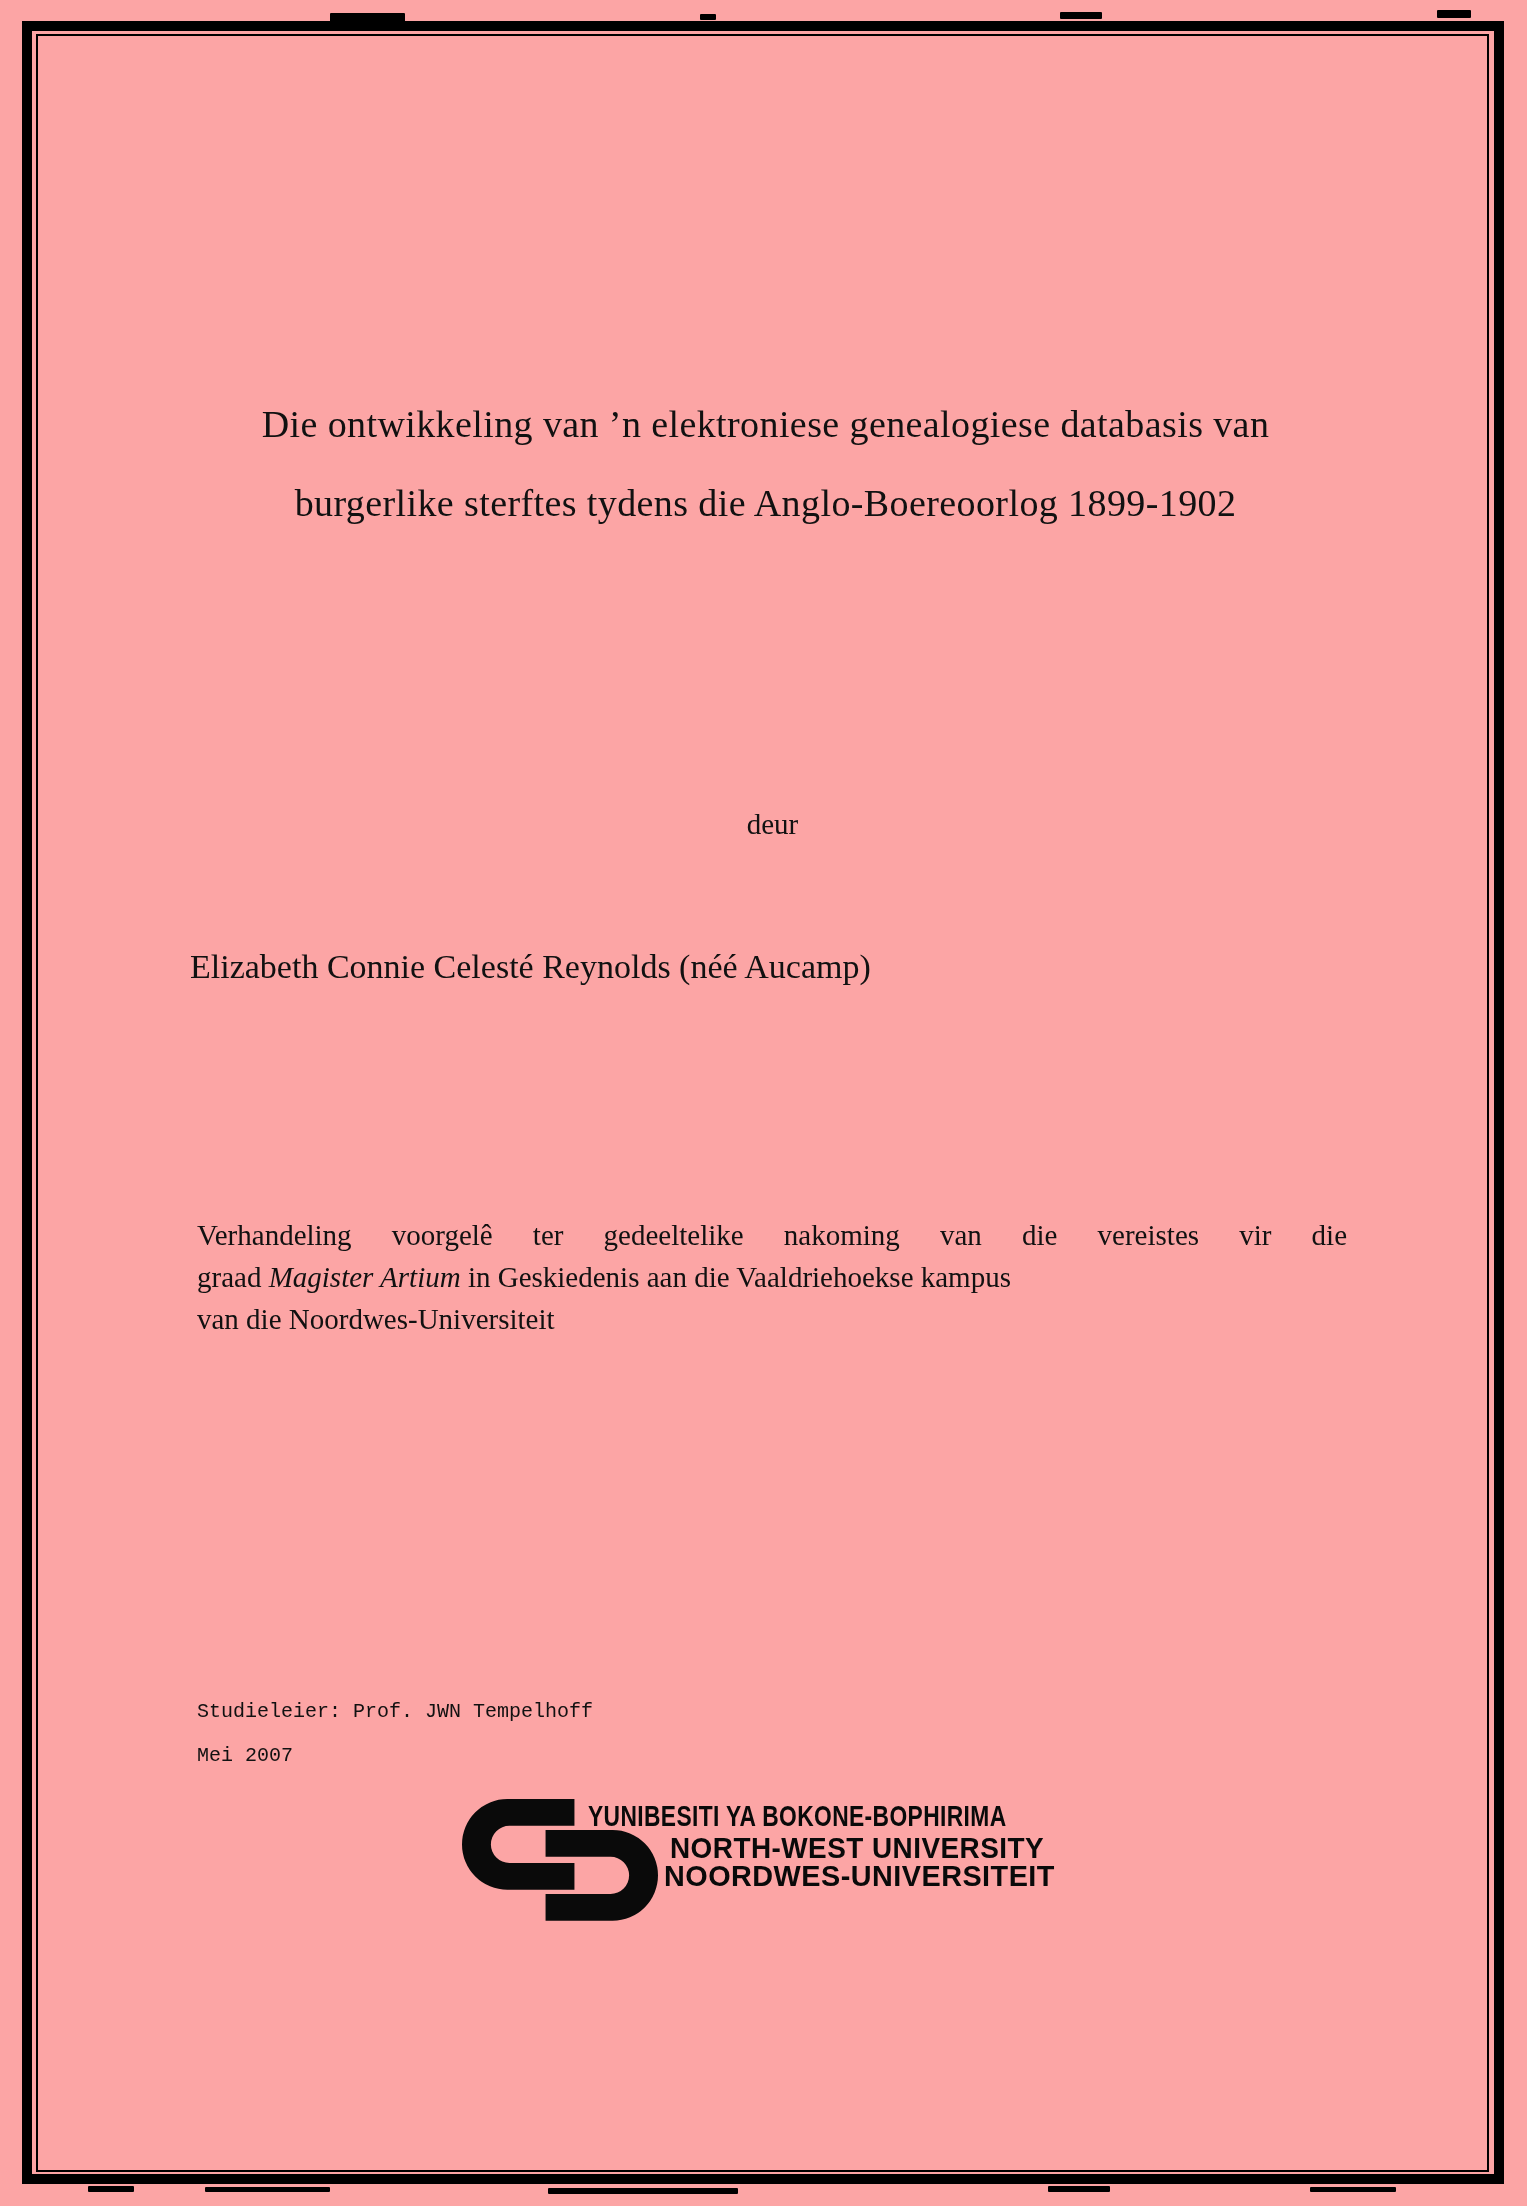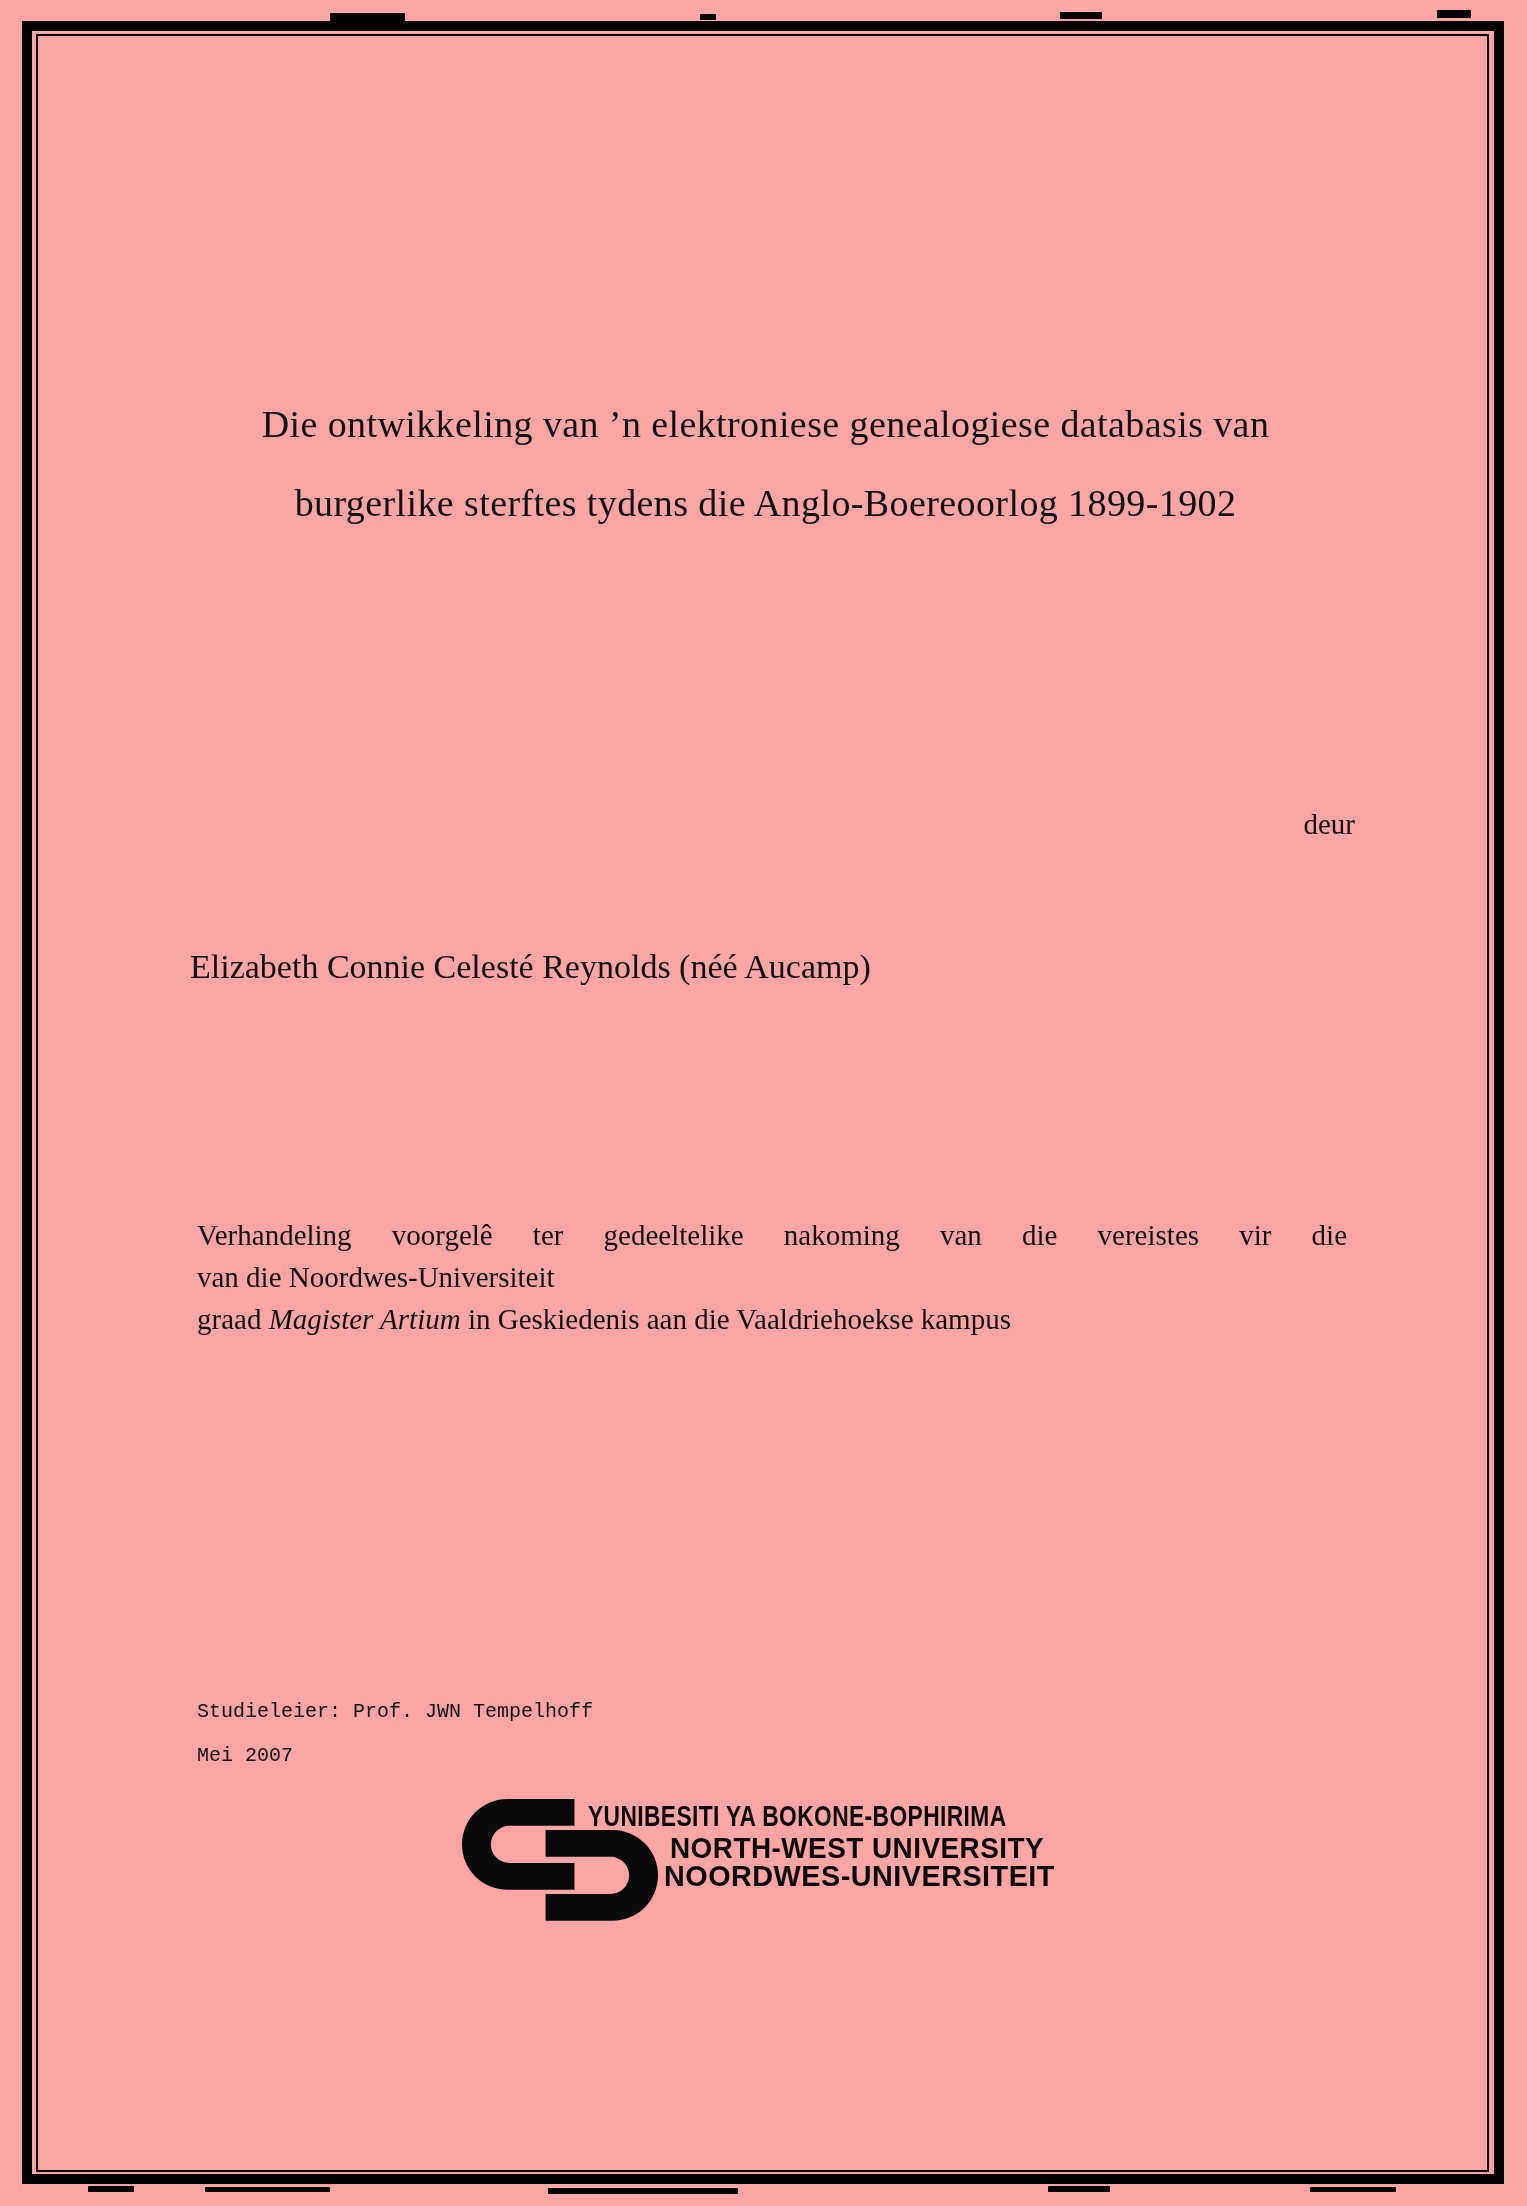--- a/index.html
+++ b/index.html
@@ -50,21 +50,21 @@
     font-size: 38px;
     line-height: 79px;
     text-align: center;
     letter-spacing: 0.4px;
   }
   .byline {
     position: absolute;
     left: 190px; top: 808px;
     width: 1165px;
     font-size: 29px;
-    text-align: right;
+    text-align: center;
   }
   .author {
     position: absolute;
     left: 190px; top: 948px;
     width: 1165px;
     font-size: 34px;
     text-align: left;
   }
   .statement {
     position: absolute;
@@ -128,22 +128,22 @@
     <div>Die ontwikkeling van ’n elektroniese genealogiese databasis van</div>
     <div>burgerlike sterftes tydens die Anglo-Boereoorlog 1899-1902</div>
   </div>
 
   <div class="byline">deur</div>
 
   <div class="author">Elizabeth Connie Celesté Reynolds (néé Aucamp)</div>
 
   <div class="statement">
     <div class="justified">Verhandeling voorgelê ter gedeeltelike nakoming van die vereistes vir die</div>
+    <div><span>graad </span><em>Magister Artium</em><span> in Geskiedenis aan die Vaaldriehoekse kampus</span></div>
     <div>van die Noordwes-Universiteit</div>
-    <div><span>graad </span><em>Magister Artium</em><span> in Geskiedenis aan die Vaaldriehoekse kampus</span></div>
   </div>
 
   <div class="supervisor-block">
     <div>Studieleier: Prof. JWN Tempelhoff</div>
     <div>Mei 2007</div>
   </div>
 
   <svg class="logo-mark" viewBox="0 0 190 122" xmlns="http://www.w3.org/2000/svg" aria-hidden="true">
     <path fill="#0a0a0a" d="M109 0 H44 A44 44 0 0 0 44 88 H109 V62 H46 A18 18 0 0 1 46 26 H109 Z"></path>
     <path fill="#0a0a0a" transform="translate(190 118) rotate(180)" d="M109 0 H44 A44 44 0 0 0 44 88 H109 V62 H46 A18 18 0 0 1 46 26 H109 Z"></path>

